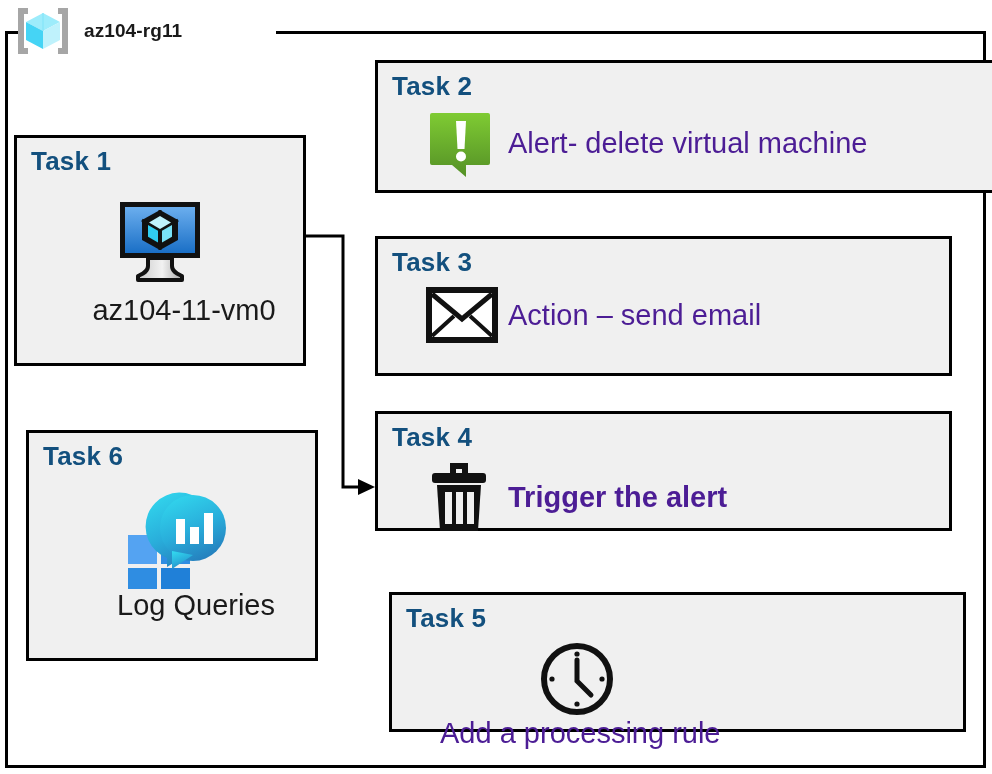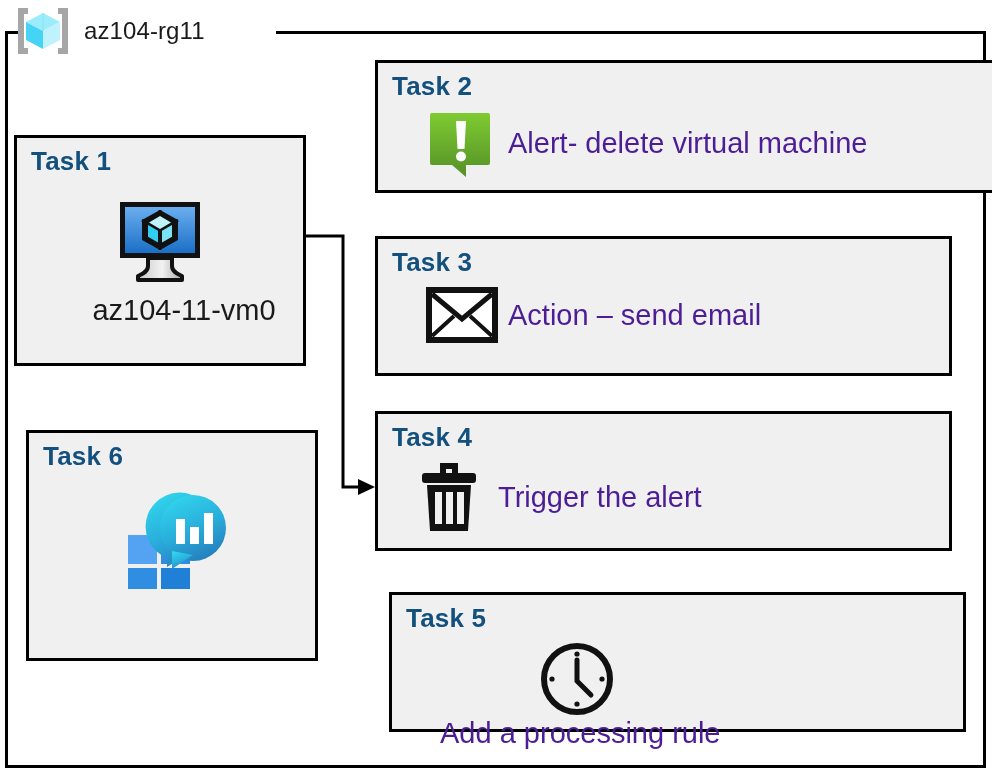--- a/index.html
+++ b/index.html
@@ -41,24 +41,25 @@
   #rg-header {
     position: absolute;
     left: 12px;
     top: 2px;
     height: 58px;
     display: flex;
     align-items: center;
     gap: 10px;
   }
   #rg-name {
-    font-size: 24px;
+    font-size: 19px;
     color: #1a1a1a;
     letter-spacing: 0.1px;
     white-space: nowrap;
+    font-weight: bold;
   }
 
   
   .card {
     position: absolute;
     box-sizing: border-box;
     background: #f0f0f0;
     border: 3px solid #000000;
   }
   .card-title {
@@ -98,25 +99,25 @@
     bottom: 36px;
     text-align: center;
     font-size: 29px;
     color: #1a1a1a;
     padding-left: 48px;
   }
 
   
   #card-task2 { left: 375px; top: 60px;  width: 657px; height: 133px; padding-left: 8px; }
   #card-task3 { left: 375px; top: 236px; width: 577px; height: 140px; }
-  #card-task4 { left: 375px; top: 411px; width: 577px; height: 140px; }
+  #card-task4 { left: 375px; top: 411px; width: 577px; height: 120px; }
   #card-task5 { left: 375px; top: 592px; width: 577px; height: 140px; margin-left: 14px; }
   #card-task2 .card-row { left: 48px; top: 44px; }
   #card-task3 .card-row { left: 48px; top: 48px; }
-  #card-task4 .card-row { left: 38px; top: 45px; }
+  #card-task4 .card-row { left: 48px; top: 45px; font-weight: bold; }
   #card-task5 .card-row { left: 48px; top: 46px; flex-direction: column; }
   .icon-slot {
     width: 82px;
     display: flex;
     align-items: center;
     justify-content: flex-start;
   }
 
   
   #connector { position: absolute; left: 0; top: 0; }
@@ -208,20 +209,21 @@
         <path d="M46 10 A34 34 0 1 1 46 78 L46 72 L46 10 Z" fill="none"></path>
         <path d="M75 6 A33 33 0 1 0 50 69 L50 78 L66 68 A33 33 0 0 0 75 6 Z" fill="url(#logBubble)"></path>
         <circle cx="76" cy="39" r="33" fill="url(#logBubble)"></circle>
         <path d="M55 62 L55 80 L76 66 Z" fill="url(#logBubble)"></path>
 
         <rect x="59" y="30" width="9" height="25" fill="#ffffff"></rect>
         <rect x="73" y="38" width="9" height="17" fill="#ffffff"></rect>
         <rect x="87" y="24" width="9" height="31" fill="#ffffff"></rect>
       </svg>
     </div>
+    <div class="vcard-label">Log Queries</div>
   </div>
 
   <div class="card" id="card-task2">
     <div class="card-title">Task 2</div>
     <div class="card-row">
       <span class="icon-slot">
         <svg class="ico" width="70" height="72" viewBox="0 0 70 72">
           <defs>
             <linearGradient id="alertGreen" x1="0" y1="0" x2="0" y2="1">
               <stop offset="0%" stop-color="#7FCB33"></stop>

